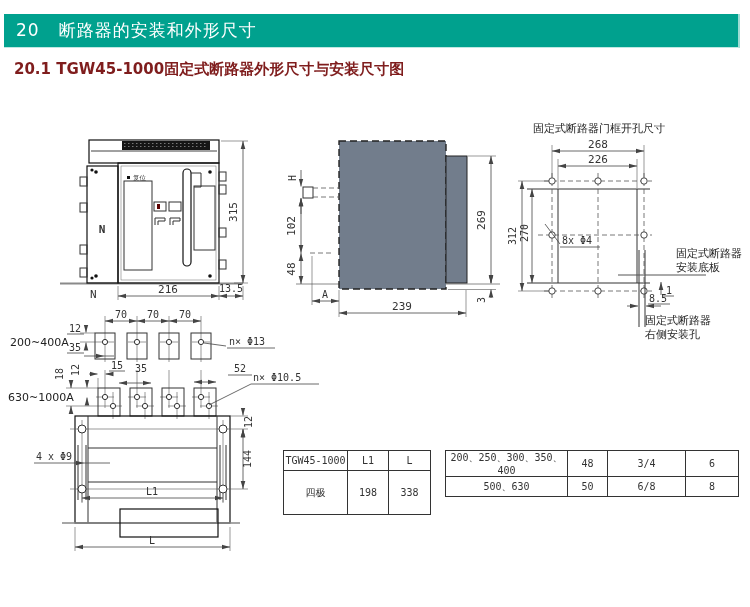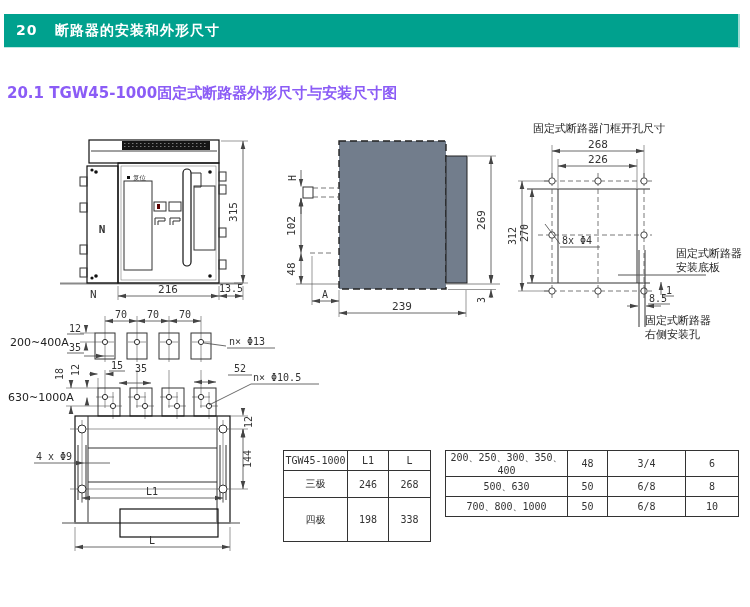--- a/index.html
+++ b/index.html
@@ -1,22 +1,22 @@
 <!DOCTYPE html>
 <html><head>
 <meta charset="utf-8">
 <style>
   html,body{margin:0;padding:0;background:#fff;}
   .page{position:relative;width:750px;height:607px;background:#fff;overflow:hidden;
         font-family:"DejaVu Sans","Liberation Sans",sans-serif;}
   .header-bar{position:absolute;left:4px;top:14px;width:734px;height:33px;
         background:#00A18E;border-right:2px solid #9edcd4;border-bottom:1px solid #bfe8e2;}
-  .header-bar span{display:inline-block;padding-left:12px;line-height:33px;font-size:14px;
-        font-weight:bold;color:#fff;letter-spacing:1px;white-space:pre;}
-  .subtitle{position:absolute;left:7px;top:60px;font-size:15px;font-weight:700;color:#8b5cf6;margin-top:24px;}
+  .header-bar span{display:inline-block;padding-left:12px;line-height:33px;font-size:17px;
+        font-weight:normal;color:#fff;letter-spacing:1px;white-space:pre;}
+  .subtitle{position:absolute;left:14px;top:60px;font-size:15px;font-weight:700;color:#7f1d1d;}
   svg.draw{position:absolute;left:0;top:0;}
   .obj{stroke:#111;stroke-width:1.2;fill:none;}
   .objthin{stroke:#333;stroke-width:1;fill:none;}
   .dimln{stroke:#444;stroke-width:0.8;fill:none;}
   .extln{stroke:#555;stroke-width:0.6;fill:none;}
   .hid{stroke:#555;stroke-width:0.8;fill:none;stroke-dasharray:5,3;}
   text.dim{font-family:"DejaVu Sans Mono","Liberation Mono",monospace;font-size:11px;fill:#333;}
   text.dimS{font-family:"DejaVu Sans Mono","Liberation Mono",monospace;font-size:10px;fill:#333;}
   text.cn{font-family:"DejaVu Sans","Liberation Sans",sans-serif;font-size:11px;fill:#222;}
   text.tiny{font-family:"DejaVu Sans",sans-serif;font-size:6.5px;fill:#333;}
@@ -383,25 +383,20 @@
       <colgroup>
           <col style="width:64px">
           <col style="width:41px">
           <col style="width:42px">
         </colgroup>
       <tbody>
           <tr style="height:20px">
         <td>TGW45-1000</td>
         <td>L1</td>
         <td>L</td>
-      </tr>
-      <tr style="height:27px">
-        <td>三极</td>
-        <td>246</td>
-        <td>268</td>
       </tr>
       <tr style="height:44px">
         <td>四极</td>
         <td>198</td>
         <td>338</td>
       </tr>
     </tbody>
       </table>
   </div>
 
@@ -419,23 +414,17 @@
         <td>48</td>
         <td>3/4</td>
         <td>6</td>
       </tr>
       <tr style="height:20px">
         <td>500、630</td>
         <td>50</td>
         <td>6/8</td>
         <td>8</td>
       </tr>
-      <tr style="height:20px">
-        <td>700、800、1000</td>
-        <td>50</td>
-        <td>6/8</td>
-        <td>10</td>
-      </tr>
     </tbody>
       </table>
   </div>
 
 </div>
 
 </body></html>

